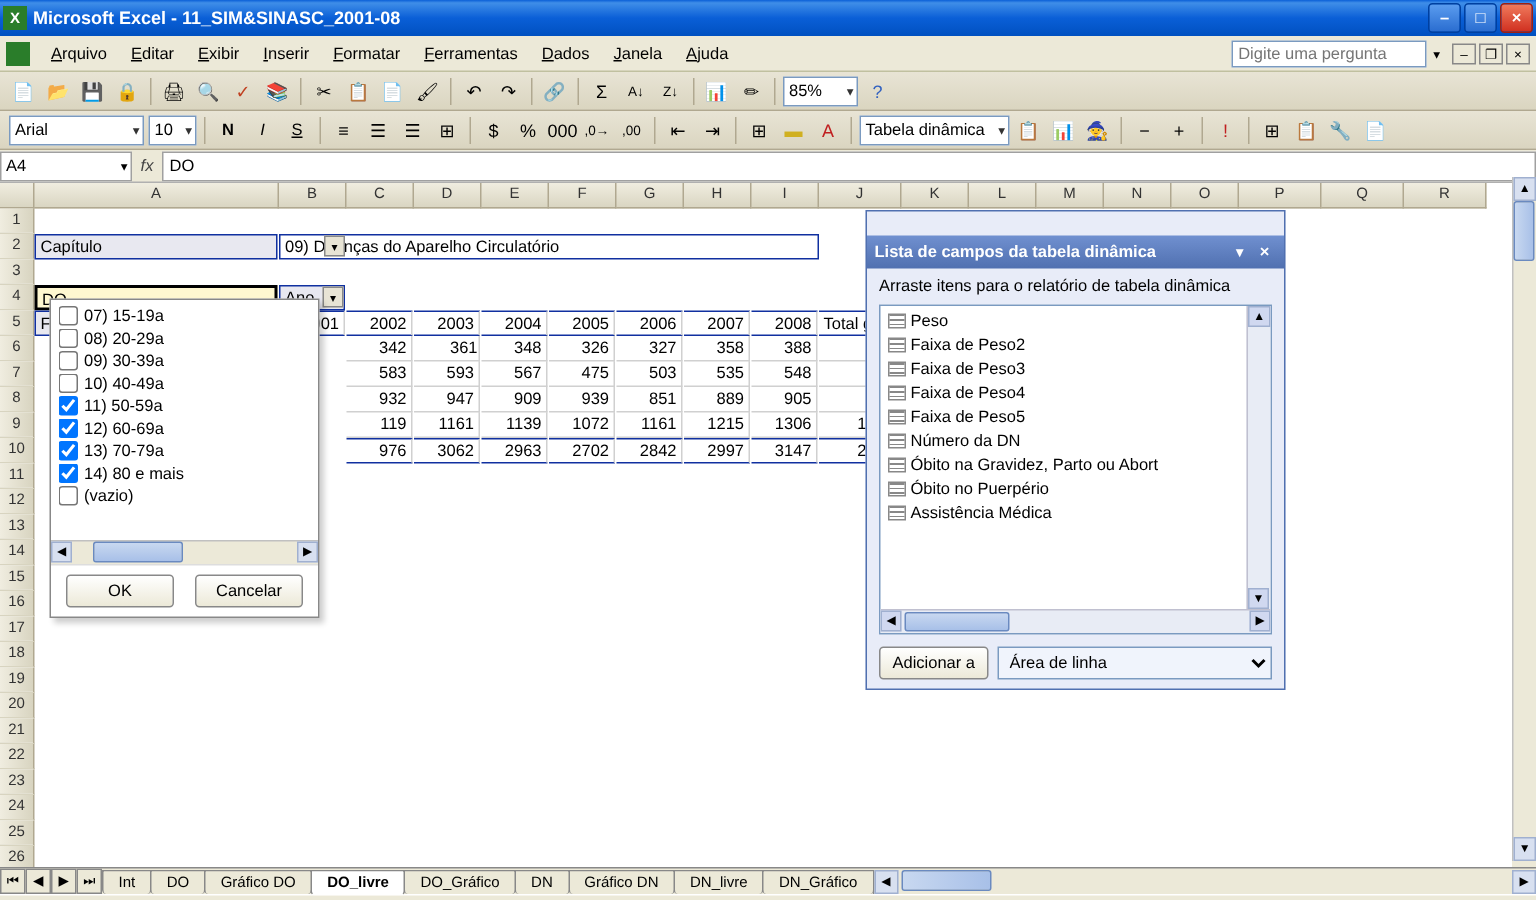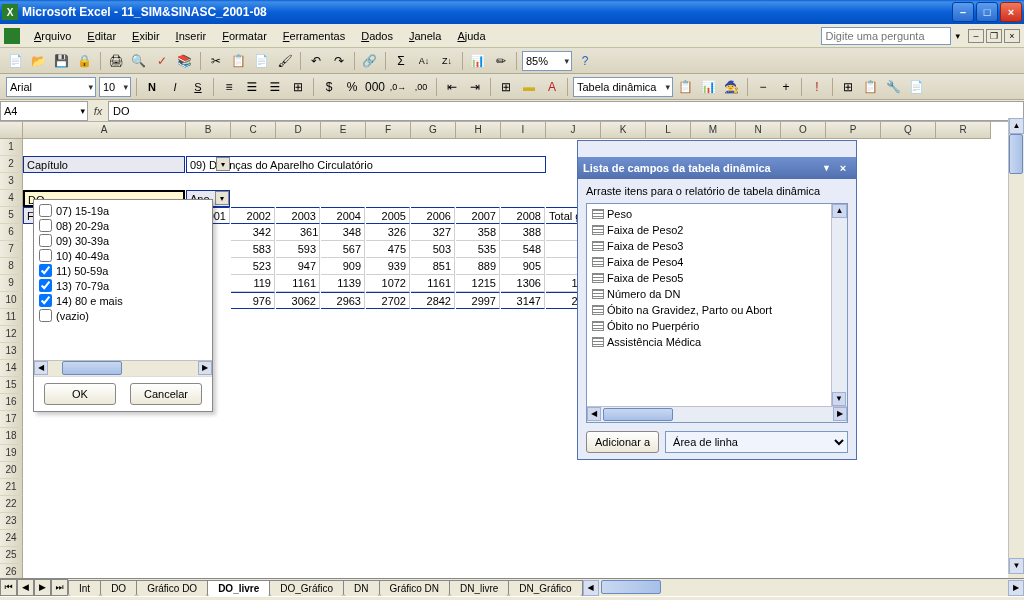--- a/index.html
+++ b/index.html
@@ -311,21 +311,21 @@
       <div class="cell r" style="left: 578px; top: 85px; width: 44px; border-right: 1px solid rgb(16, 48, 160);">2816</div>
       <div class="cell r" style="left: 208px; top: 102px; width: 44px;">583</div>
       <div class="cell r" style="left: 253px; top: 102px; width: 44px;">593</div>
       <div class="cell r" style="left: 298px; top: 102px; width: 44px;">567</div>
       <div class="cell r" style="left: 343px; top: 102px; width: 44px;">475</div>
       <div class="cell r" style="left: 388px; top: 102px; width: 44px;">503</div>
       <div class="cell r" style="left: 433px; top: 102px; width: 44px;">535</div>
       <div class="cell r" style="left: 478px; top: 102px; width: 44px;">548</div>
       <div class="cell r" style="left: 523px; top: 102px; width: 54px;">518</div>
       <div class="cell r" style="left: 578px; top: 102px; width: 44px; border-right: 1px solid rgb(16, 48, 160);">4322</div>
-      <div class="cell r" style="left: 208px; top: 119px; width: 44px;">523</div>
+      <div class="cell r" style="left: 208px; top: 119px; width: 44px;">932</div>
       <div class="cell r" style="left: 253px; top: 119px; width: 44px;">947</div>
       <div class="cell r" style="left: 298px; top: 119px; width: 44px;">909</div>
       <div class="cell r" style="left: 343px; top: 119px; width: 44px;">939</div>
       <div class="cell r" style="left: 388px; top: 119px; width: 44px;">851</div>
       <div class="cell r" style="left: 433px; top: 119px; width: 44px;">889</div>
       <div class="cell r" style="left: 478px; top: 119px; width: 44px;">905</div>
       <div class="cell r" style="left: 523px; top: 119px; width: 54px;">806</div>
       <div class="cell r" style="left: 578px; top: 119px; width: 44px; border-right: 1px solid rgb(16, 48, 160);">7068</div>
       <div class="cell r" style="left: 208px; top: 136px; width: 44px;">119</div>
       <div class="cell r" style="left: 253px; top: 136px; width: 44px;">1161</div>
@@ -373,20 +373,24 @@
       <div class="filter-item">
         <input type="checkbox" style="">
         <span>10) 40-49a</span>
       </div>
       <div class="filter-item">
         <input type="checkbox" checked="" style="">
         <span>11) 50-59a</span>
       </div>
       <div class="filter-item">
         <input type="checkbox" checked="" style="">
+        <span>12) 60-69a</span>
+      </div>
+      <div class="filter-item">
+        <input type="checkbox" checked="" style="">
         <span>13) 70-79a</span>
       </div>
       <div class="filter-item">
         <input type="checkbox" checked="" style="">
         <span>14) 80 e mais</span>
       </div>
       <div class="filter-item">
         <input type="checkbox" style="">
         <span>(vazio)</span>
       </div>

